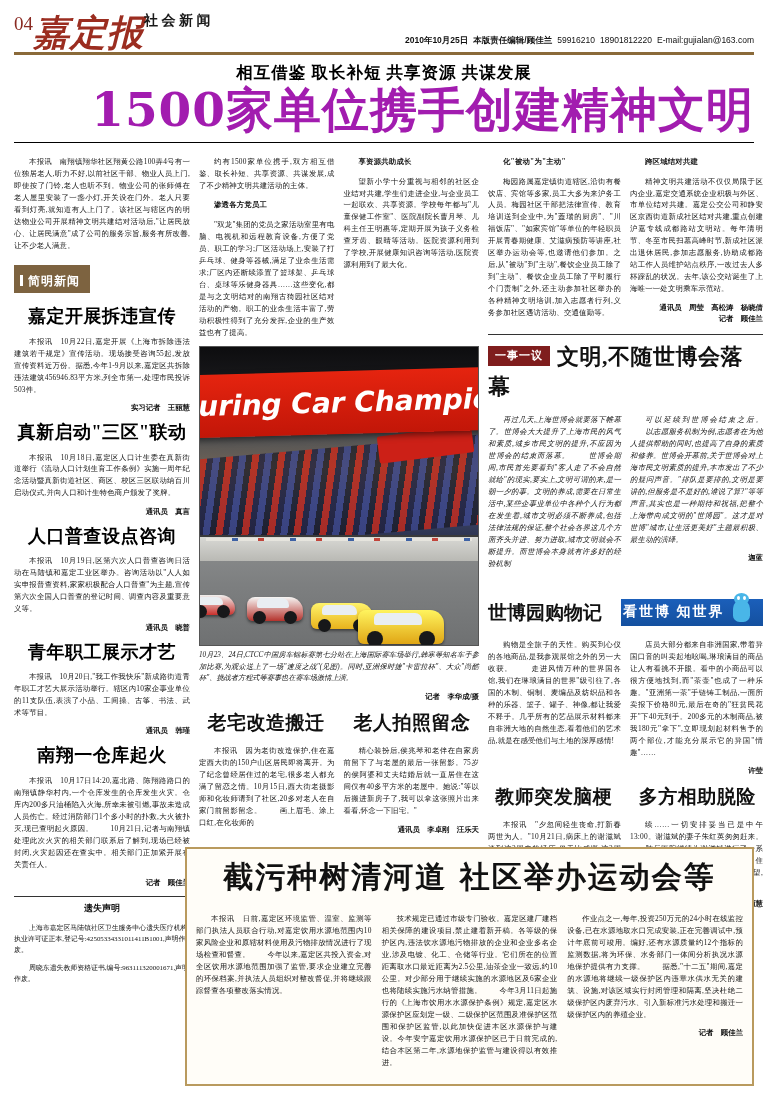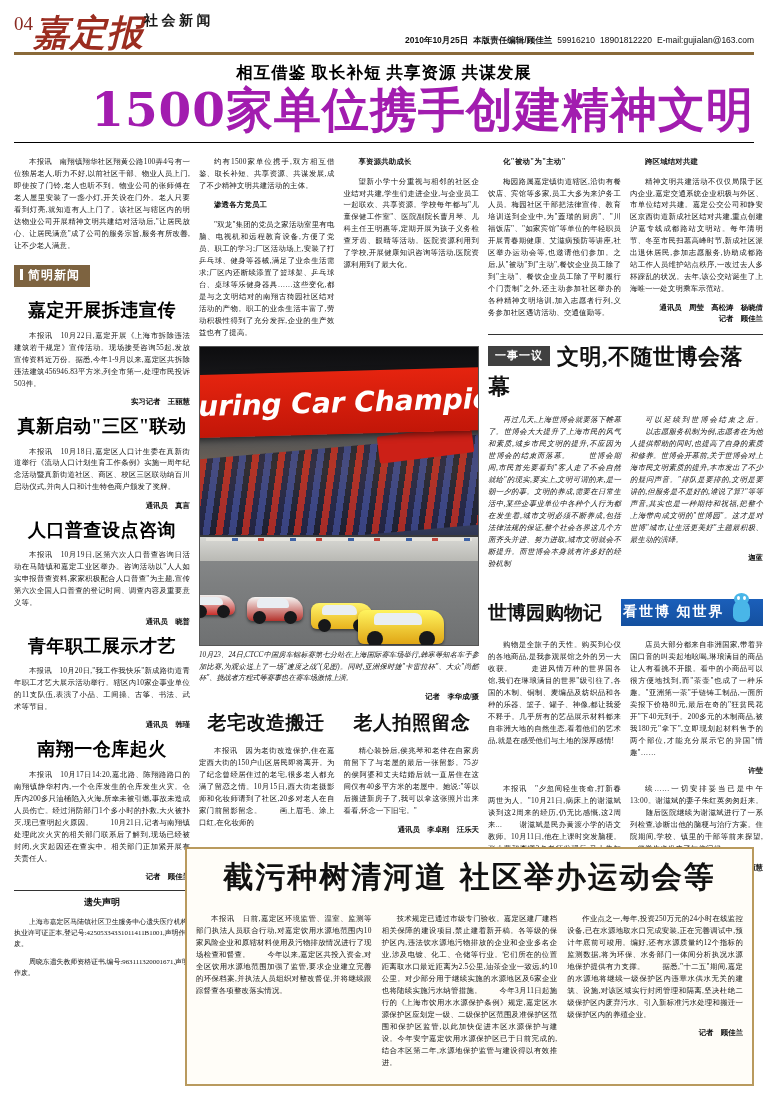--- a/index.html
+++ b/index.html
@@ -125,34 +125,34 @@
   .subcols2 { display: flex; gap: 9px; }
   .subcol { flex: 1 1 0; min-width: 0; }
 
   
   .badge {
     display: inline-block;
     background: #7d6340;
     color: #fff;
     font-size: 12px;
     font-weight: bold;
-    padding: 2px 10px 3px 6px;
+    padding: 8px 10px 3px 6px;
     letter-spacing: 1px;
     margin: 6px 0 4px 0;
   }
   .badge .tick {
     display: inline-block;
     width: 3px; height: 11px;
     background: #fff;
     vertical-align: -1px;
     margin-right: 5px;
   }
   .badge-yishi {
     display: inline-block;
-    background: #404040;
+    background: #7f1d1d;
     color: #fff;
     font-size: 11px;
     font-weight: bold;
     padding: 2px 7px 3px 7px;
     letter-spacing: 1px;
     vertical-align: 5px;
     margin-right: 7px;
   }
 
   .brief-head {
@@ -517,20 +517,24 @@
         <div class="subcol">
           <p class="body-text indent">购物是全旅子的天性。购买到心仪的各地商品,是我参观展馆之外的另一大收获。
 　　走进风情万种的世界国各馆,我们在琳琅满目的世界"级引往了,各国的木制、铜制、麦编品及纺织品和各种的乐器、篮子、罐子、神像,都让我爱不释手。几乎所有的艺品展示材料都来自非洲大地的自然生态,看着他们的艺术品,就是在感受他们与土地的深厚感情!</p>
         </div>
         <div class="subcol">
           <p class="body-text indent">店员大部分都来自非洲国家,带着异国口音的叫卖起地吆喝,琳琅满目的商品让人有看挑不开眼。看中的小商品可以很方便地找到,而"茶壶"也成了一种乐趣。"亚洲第一茶"手链铸工制品,一面所卖报下价格80元,最后在奇的"狂贫民花开"下40元到手。200多元的木制商品,被我180元"拿下",立即现划起材料售予的两个部位,才能充分展示它的异国"情趣"……</p>
           <div class="byline">许莹</div>
         </div>
       </div>
 
+      <div class="mid-twin-head">
+        <div>教师突发脑梗</div>
+        <div>多方相助脱险</div>
+      </div>
       <div class="subcols2">
         <div class="subcol">
           <p class="body-text indent">本报讯　"夕忽间轻生丧命,打新春两世为人。"10月21日,病床上的谢滋斌谈到这2周来的经历,仍无比感慨,这2周来...
 　　谢滋斌是民办黄渡小学的语文教师。10月11日,他在上课时突发脑梗。张小燕和李娜2名老师发现后,马上告知校长陈俊明。陆俊明立即开车送谢滋斌去区中心医院就诊,他挂号、检查、付费、办理住院手</p>
         </div>
         <div class="subcol">
           <p class="body-text indent">续……一切安排妥当已是中午13:00。谢滋斌的妻子朱红英匆匆赶来。
 　　随后医院继续为谢滋斌进行了一系列检查,诊断出他的脑梗与治疗方案。住院期间,学校、镇里的干部等前来探望,一些学生也发来了短信问候。</p>
           <div class="byline"><span class="lbl">实习记者</span>　<span>王丽慧</span></div>
         </div>

